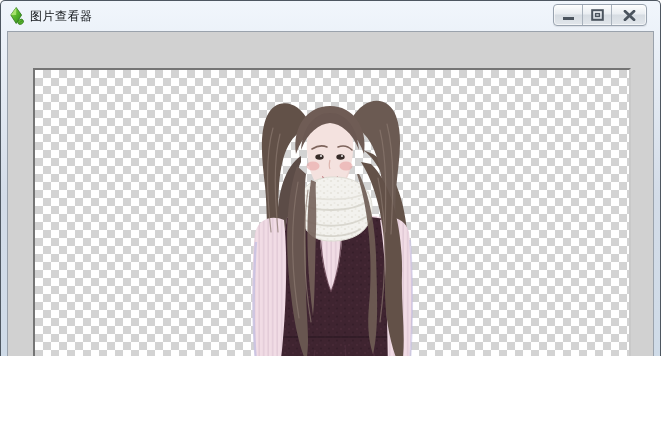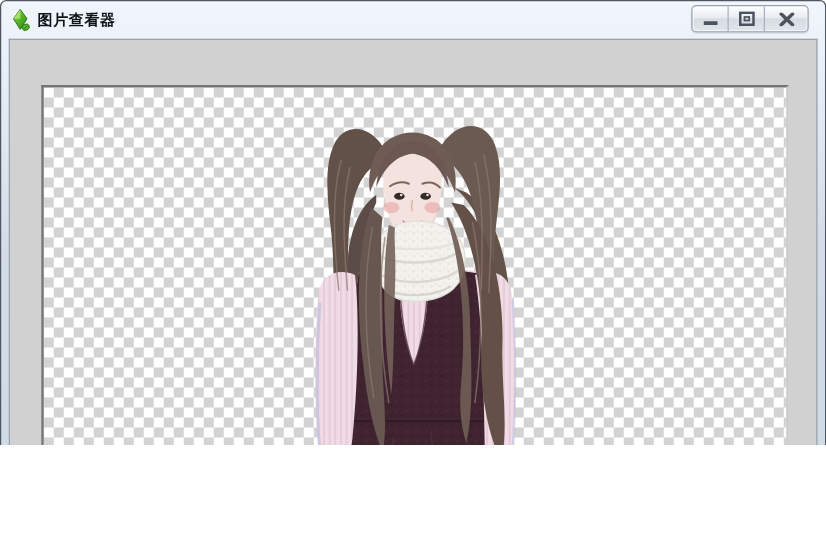--- a/index.html
+++ b/index.html
@@ -5,21 +5,20 @@
   * { margin:0; padding:0; box-sizing:border-box; }
   html,body { width:661px; height:442px; background:#ffffff; overflow:hidden;
               font-family:"Liberation Sans", sans-serif; }
 
   .window {
     position:absolute; left:0; top:0; width:661px; height:356px;
     border:1px solid var(--window-border,#4e5761); border-bottom:none;
     border-radius:5px 5px 0 0;
     background:linear-gradient(to bottom, var(--frame-fill-top,#f1f6fc), var(--titlebar-fill,#d3dce8) 55%, var(--frame-fill-bottom,#cfdbe8));
     overflow:hidden;
-    font-weight:bold;
   }
 
   .titlebar {
     position:absolute; left:0; top:0; right:0; height:30px;
     display:flex; align-items:center; padding-left:8px;
   }
   .app-icon { width:15px; height:19px; margin-right:6px; flex:0 0 auto; }
   .title { font-size:12px; color:#101418; letter-spacing:.5px; }
 
   .caption-buttons {

